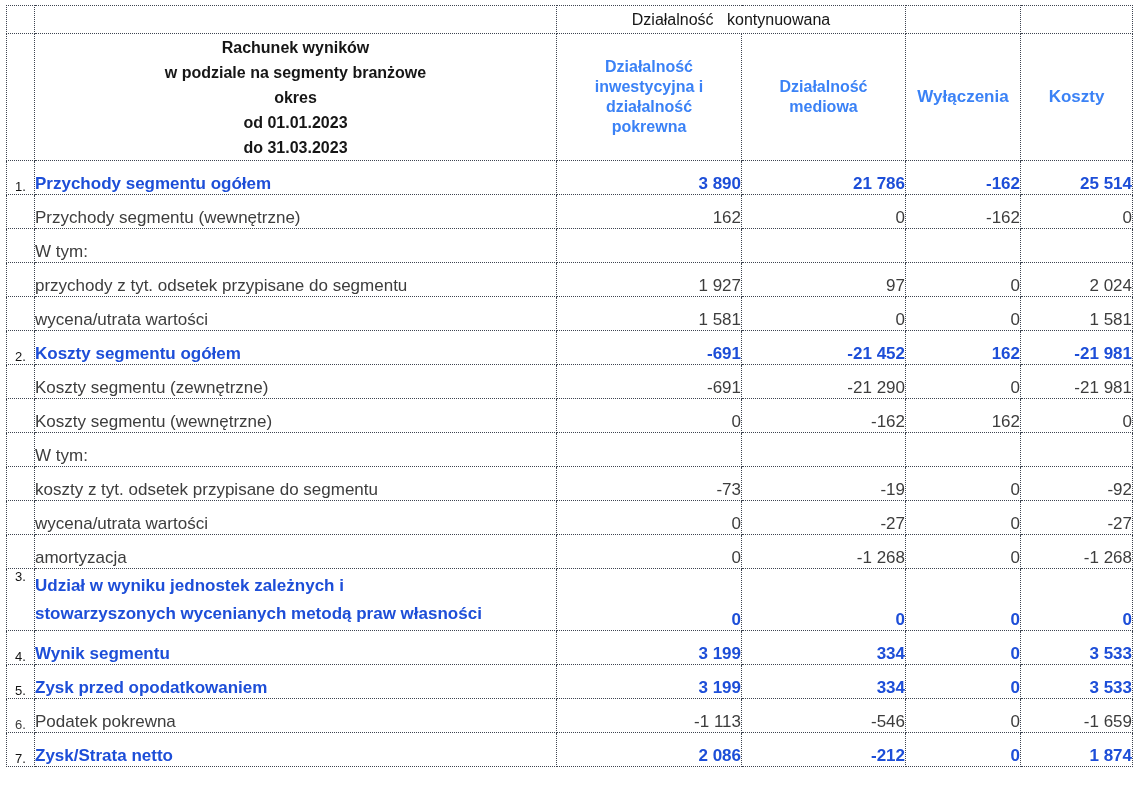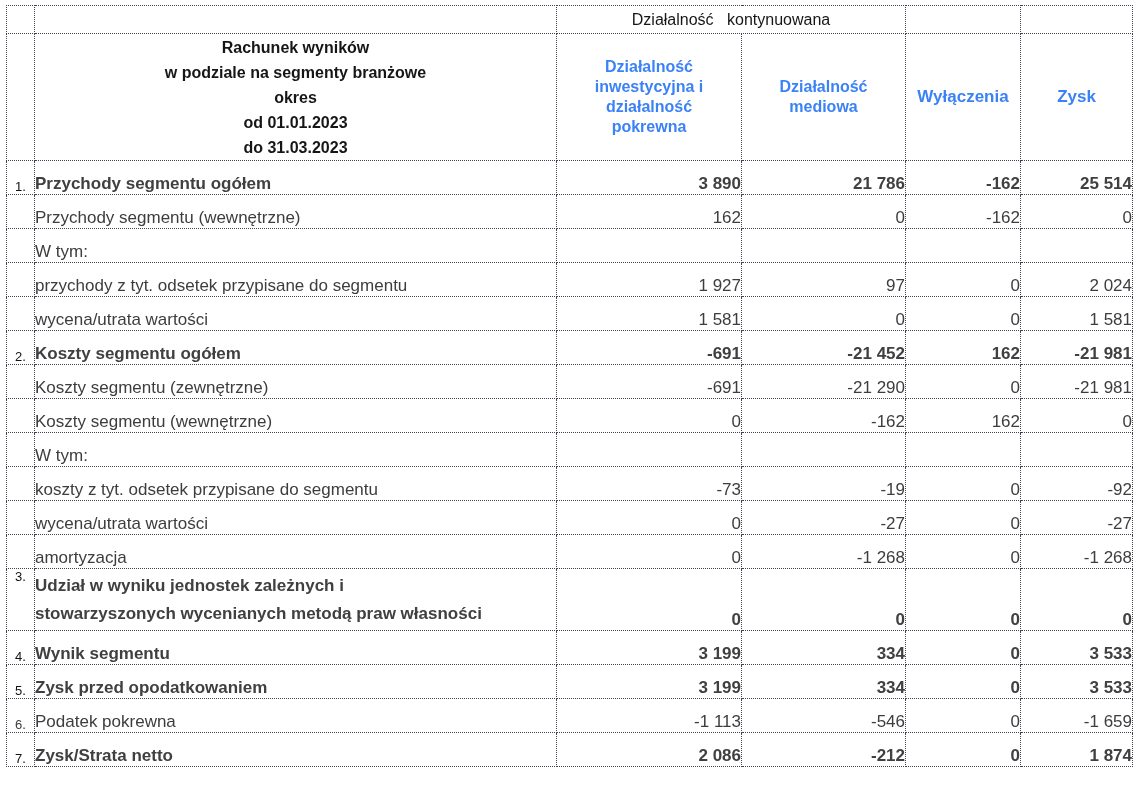--- a/index.html
+++ b/index.html
@@ -69,21 +69,21 @@
   }
   .c-val {
     font-size: 17px;
     text-align: right;
     vertical-align: bottom;
     padding: 0 7px 5px 4px;
     color: #3d3d3d;
   }
   tr.row-bold .c-label, tr.row-bold .c-val {
     font-weight: bold;
-    color: #404040;
+    color: #1d4ed8;
   }
   tr.row-bold .c-num { color: #121212; }
   tr.row-italic .c-label, tr.row-italic .c-val {
   }
   tr.tall .c-num { vertical-align: top; padding-top: 4px; }
   tr.tall .c-label { vertical-align: middle; line-height: 28px; padding-bottom: 2px; }
 </style>
 </head>
 <body>
 
@@ -113,21 +113,21 @@
         <div>od 01.01.2023</div>
         <div>do 31.03.2023</div>
       </td>
       <td class="c-colhead">Działalność
 inwestycyjna i
 działalność
 pokrewna</td>
       <td class="c-colhead">Działalność
 mediowa</td>
       <td class="c-colhead simple">Wyłączenia</td>
-      <td class="c-colhead simple">Zysk</td>
+      <td class="c-colhead simple">Koszty</td>
     </tr>
   </thead>
   <tbody>
       <tr class="row-bold">
         <td class="c-num">1.</td>
         <td class="c-label">Przychody segmentu ogółem</td>
         <td class="c-val">3 890</td>
         <td class="c-val">21 786</td>
         <td class="c-val">-162</td>
         <td class="c-val">25 514</td>

